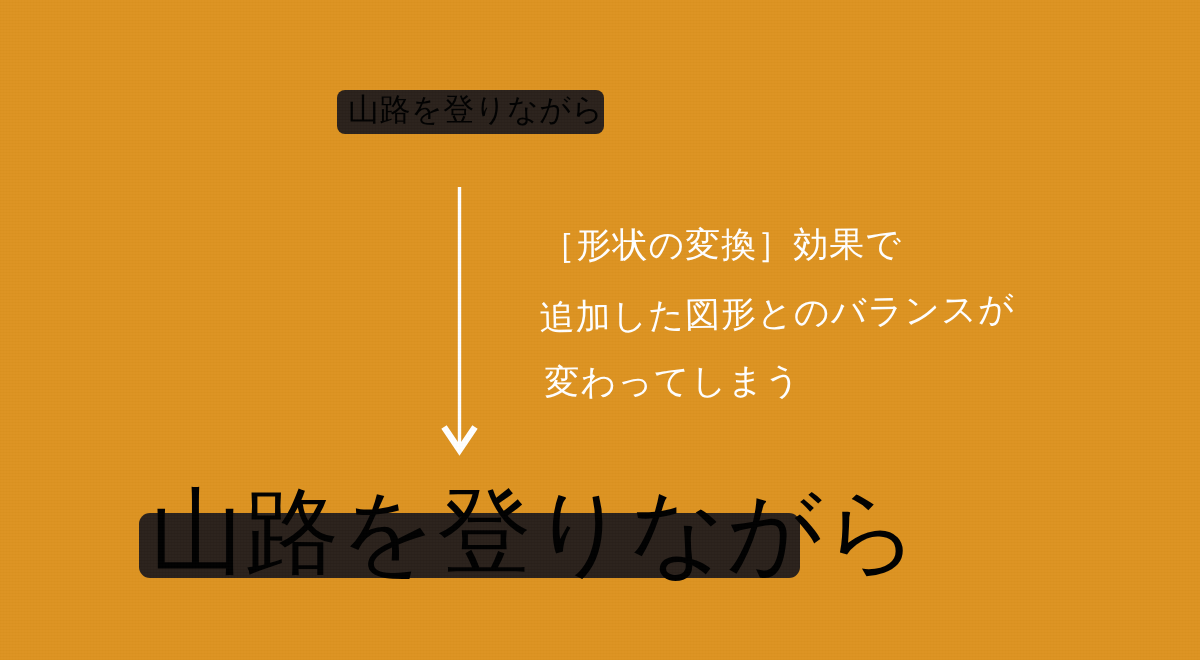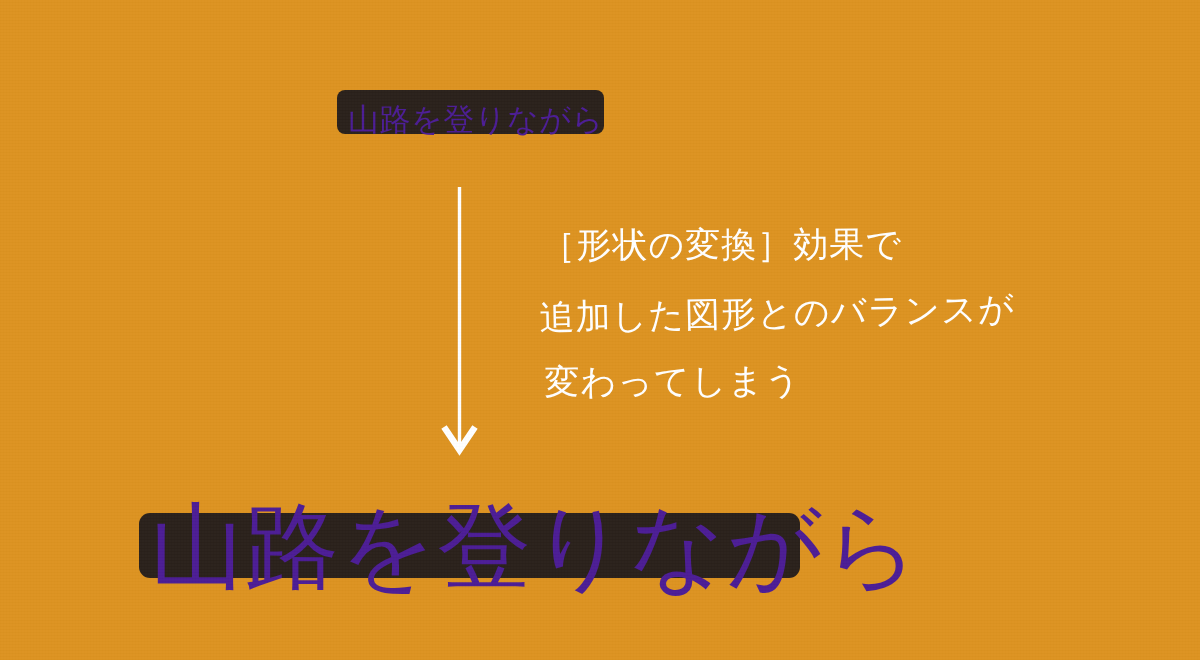--- a/index.html
+++ b/index.html
@@ -35,25 +35,24 @@
   }
 
   
   .label-plate {
     position: absolute;
     background-color: #2a211b;
     border-radius: 10px;
   }
   .label-text {
     position: absolute;
-    color: #4c1d95;
-    font-family: Liberation Sans, sans-serif;
+    color: #000000;
+    font-family: Liberation Mono, monospace;
     white-space: nowrap;
     line-height: 1;
-    margin-top: 8px;
   }
 
   
   #plate-top {
     left: 337px;
     top: 90px;
     width: 267px;
     height: 44px;
     border-radius: 8px;
   }

